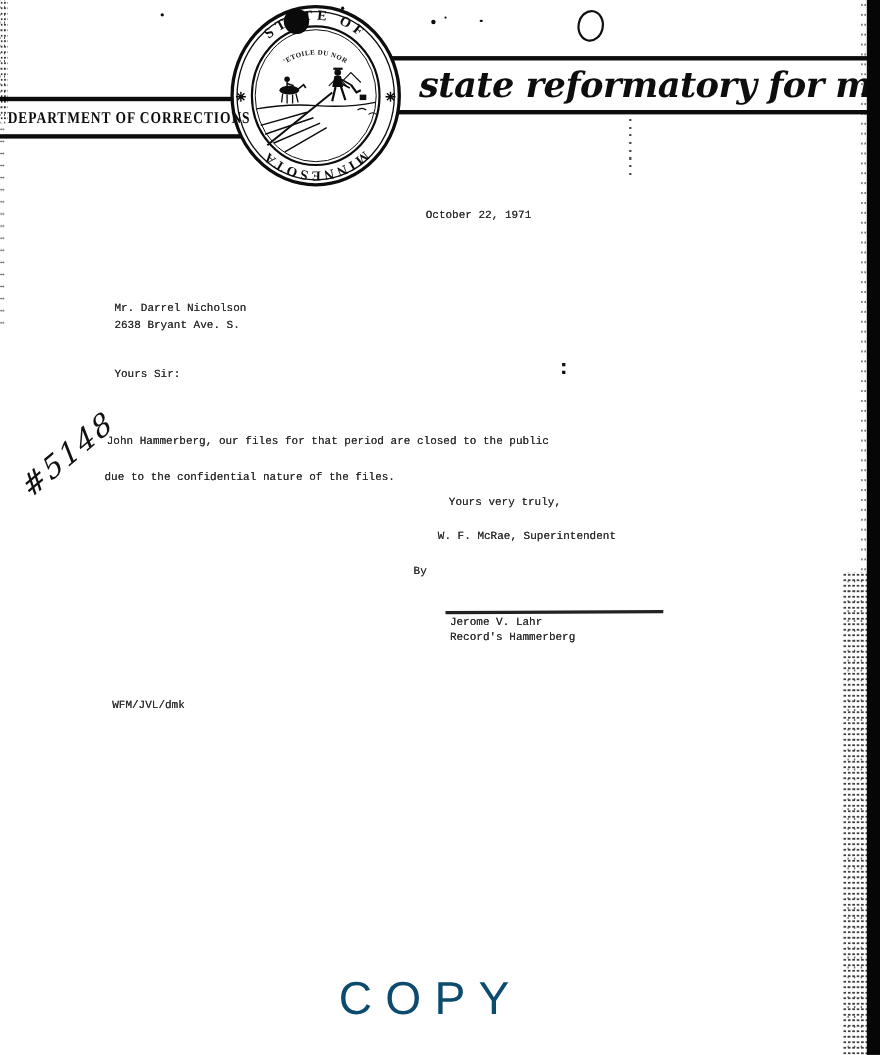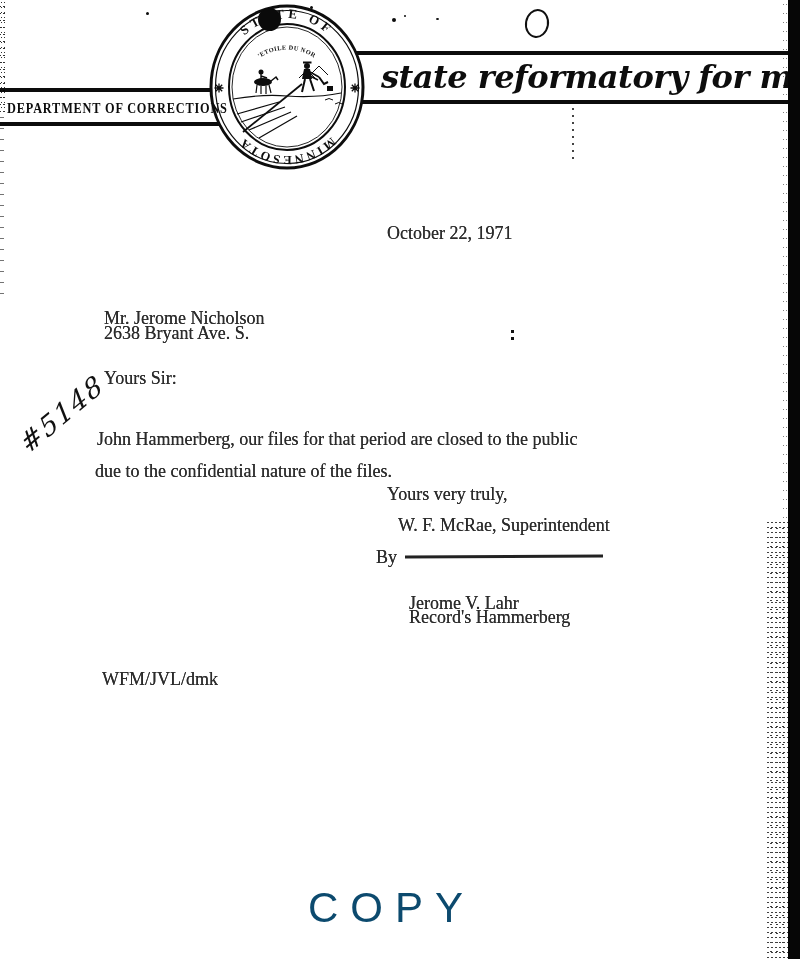--- a/index.html
+++ b/index.html
@@ -66,32 +66,32 @@
   .institution {
     position:absolute; left:381px; top:58px; z-index:4;
     font-family:"DejaVu Serif", serif; font-style:italic; font-weight:bold;
     font-size:32px; color:#0d0d0d; letter-spacing:-0.5px; white-space:pre;
   }
   .seal { position:absolute; left:207px; top:2px; z-index:2; }
   .seal text { font-family:"Liberation Serif", serif; font-weight:bold; fill:#0d0d0d; }
   
   .tw {
     position:absolute; z-index:4; white-space:pre;
-    font-family:Liberation Serif, serif;
-    font-size:18px; color:#2c2c2c; text-shadow:0 0 .5px #3a3a3a;margin-top:32px;
+    font-family:Liberation Mono, monospace;
+    font-size:10px; color:#2c2c2c; text-shadow:0 0 .5px #3a3a3a;
   }
   .date       { left:387px; top:191px; }
   .addr1      { left:104px; top:276px; }
   .addr2      { left:104px; top:291px; }
   .addr3      { left:104px; top:305px; }
   .salutation { left:104px; top:336px; }
   .body1      { left:137px; top:365px; }
   .body2      { left:97px;  top:397px; }
   .body3      { left:95px;  top:429px; }
-  .closing    { left:387px; top:452px;text-align:right; }
+  .closing    { left:408px; top:452px;text-align:right; }
   .signer     { left:398px; top:483px; }
   .by         { left:376px; top:515px; }
   .sig-line   {
     position:absolute; left:405px; top:555px; width:198px; height:2.5px;
     background:#222; transform:rotate(-0.3deg); z-index:4;
   }
   .byname     { left:409px; top:561px; }
   .bytitle    { left:409px; top:575px; }
   .initials   { left:102px; top:637px; }
   
@@ -183,21 +183,21 @@
         <path d="M 112 75 l 5 7 l 4 -2" stroke-width="2"></path>
       </g>
       <rect x="120" y="84" width="6" height="5" fill="#0d0d0d" stroke="none"></rect>
     </g>
   </svg>
 
   <div class="punch1"></div>
   <div class="punch2"></div>
 
   <div class="tw date">October 22, 1971</div>
-  <div class="tw addr1">Mr. Jerome Nicholson</div>
+  <div class="tw addr1">Mr. Darrel Nicholson</div>
   <div class="tw addr2">2638 Bryant Ave. S.</div>
   <div class="tw salutation">Yours Sir:</div>
   <div class="tw body2">John Hammerberg, our files for that period are closed to the public</div>
   <div class="tw body3">due to the confidential nature of the files.</div>
   <div class="tw closing">Yours very truly,</div>
   <div class="tw signer">W. F. McRae, Superintendent</div>
   <div class="tw by">By</div>
   <div class="sig-line"></div>
   <div class="tw byname">Jerome V. Lahr</div>
   <div class="tw bytitle">Record's Hammerberg</div>

